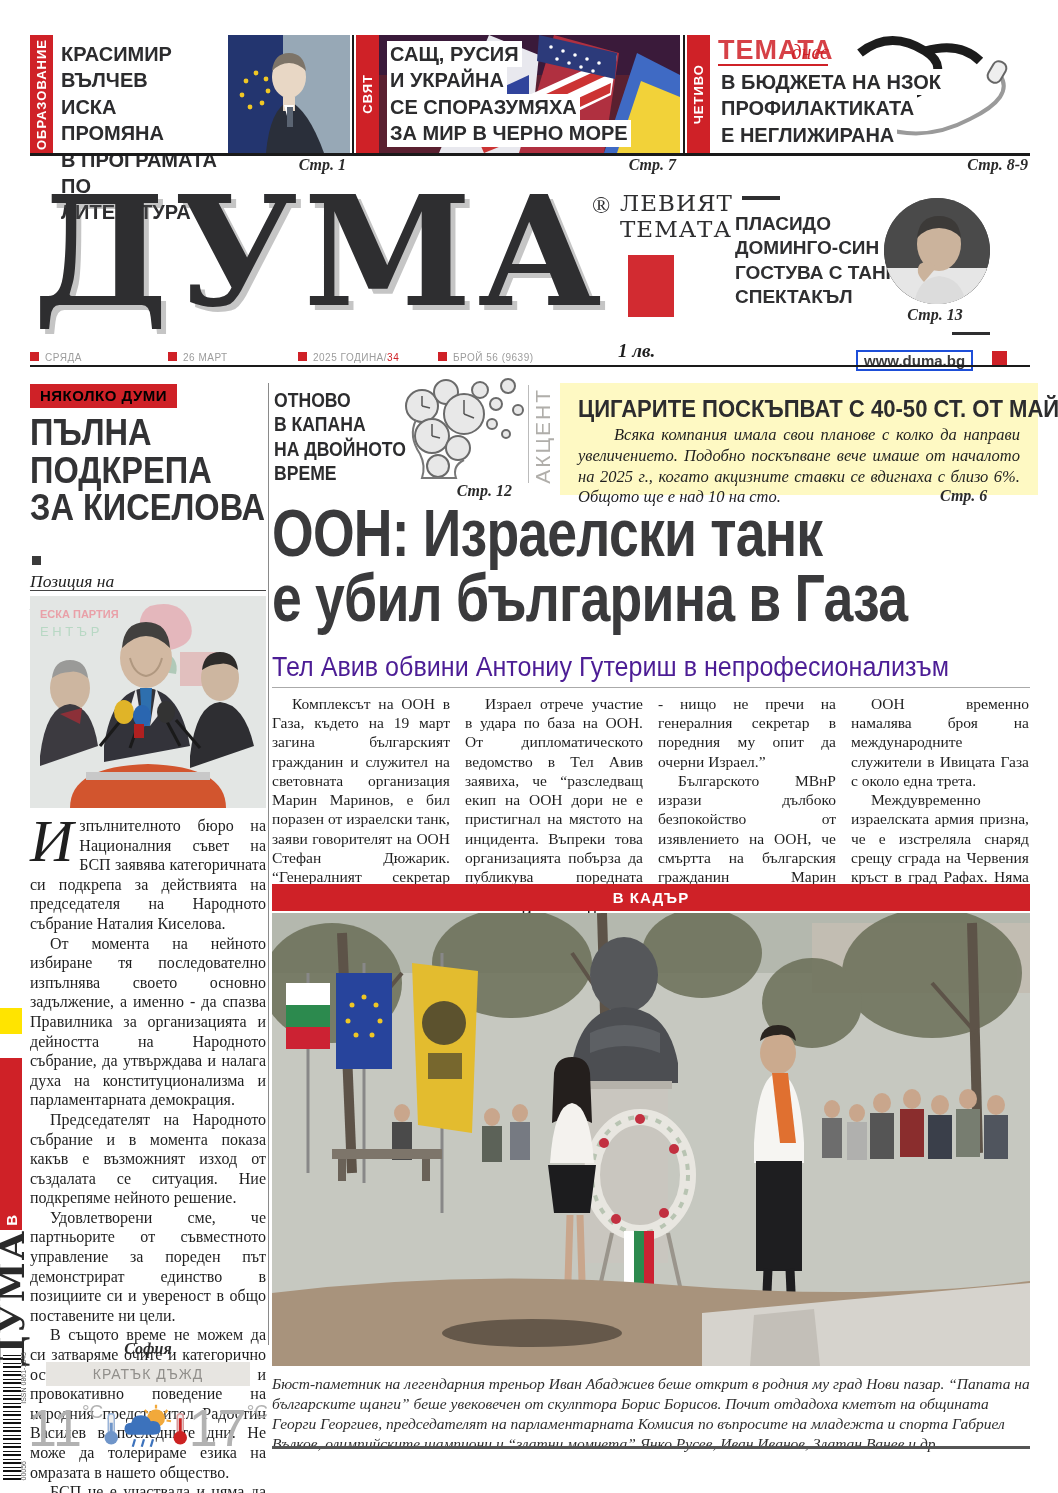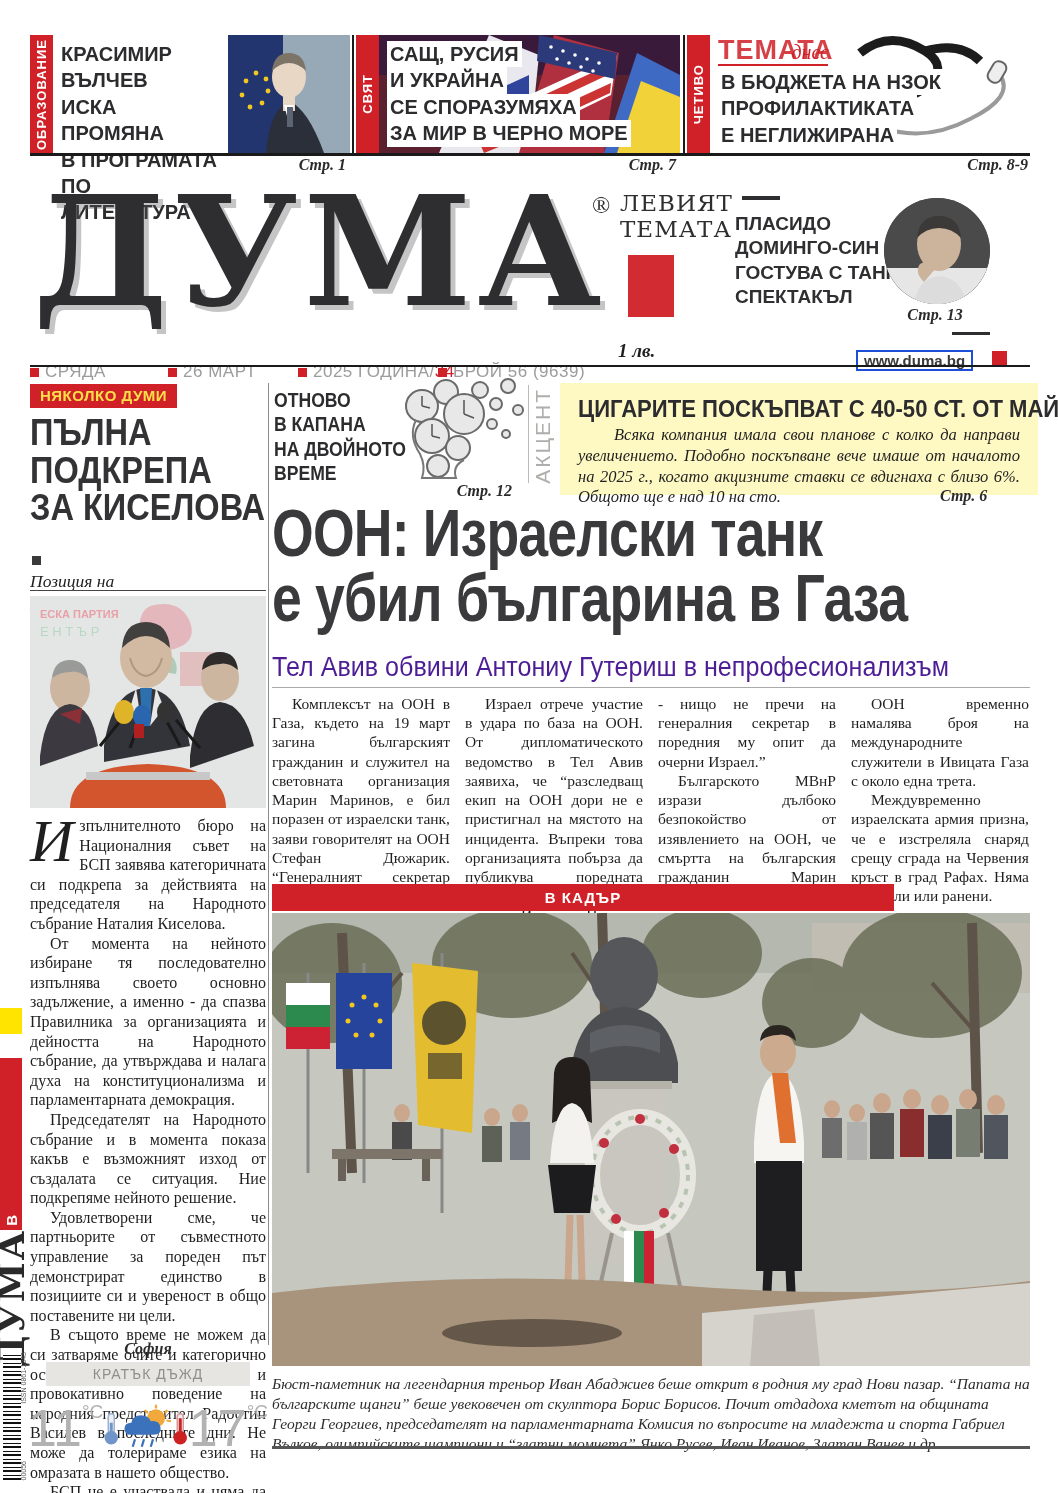--- a/index.html
+++ b/index.html
@@ -33,28 +33,28 @@
                 line-height:1.28;color:#2f2f31;}
   .domingo-photo{left:884px;top:198px;width:106px;height:106px;border-radius:50%;overflow:hidden;background:#4d4d4d;}
   .domingo-page{left:880px;top:306px;width:110px;text-align:center;}
   .domingo-underline{left:952px;top:332px;width:38px;height:3px;background:#2e2e30;}
 
   .site-box{left:856px;top:350px;border:2px solid #1d4ed8;padding:0 6px;font-family:"Liberation Sans",sans-serif;
             font-weight:700;font-size:15px;color:#3a3a3c;background:#fff;line-height:17px;}
   .site-sq{left:992px;top:351px;width:15px;height:15px;background:#cf2127;}
 
   
-  .dateline{top:362px;font-family:"Liberation Sans",sans-serif;font-size:17px;color:#9c9c9c;letter-spacing:.5px;}
+  .dateline{top:352px;font-family:"Liberation Sans",sans-serif;font-size:10px;color:#9c9c9c;letter-spacing:.5px;}
   .dl-sq{display:inline-block;width:9px;height:9px;background:#cf2127;margin-right:6px;}
   .dl-red{color:#cf2127;}
   .price{left:618px;top:340px;font-style:italic;font-weight:700;font-size:19px;color:#1e1e1e;}
   .mainline{top:365px;left:30px;width:1000px;height:2px;background:#1a1a1a;}
 
   
-  .badge{left:30px;top:384px;background:#cf2127;color:#fde047;font-family:"Liberation Sans",sans-serif;
+  .badge{left:30px;top:384px;background:#cf2127;color:#000000;font-family:"Liberation Sans",sans-serif;
          font-weight:700;font-size:15px;padding:3px 10px 4px;letter-spacing:.5px;}
   .left-title{left:30px;top:414px;font-family:"Liberation Sans",sans-serif;font-weight:700;font-size:37px;
               line-height:1.02;color:#333335;}
   .left-bullet{left:32px;top:556px;width:9px;height:9px;background:#3a3a3a;}
   .left-sub{left:30px;top:570px;font-style:italic;font-size:17.5px;line-height:1.3;color:#222;}
   .left-photo-rule{left:30px;top:590px;width:236px;height:1px;background:#444;}
   .left-photo{left:30px;top:596px;width:236px;height:212px;overflow:hidden;}
   .left-body{left:30px;top:816px;width:236px;font-size:16px;line-height:1.225;text-align:justify;color:#1f1f1f;}
   .left-body p{margin:0;text-indent:20px;}
   .left-body p.first{text-indent:0;}
@@ -93,21 +93,21 @@
   .main-sub{left:272px;top:652px;font-family:"Liberation Sans",sans-serif;font-weight:500;font-size:27px;color:#4c1d95;}
   .main-sub .cond{transform:scaleX(.93);}
   .subrule{left:272px;top:687px;width:758px;height:1px;background:#aaa;}
   .cols{left:272px;top:694px;width:758px;display:flex;gap:15px;}
   .col{width:178px;font-size:15.5px;line-height:1.24;text-align:justify;color:#1f1f1f;}
   .col p{margin:0;text-indent:20px;}
   .col p.noind{text-indent:0;}
   .col .pageref{display:block;text-align:right;margin-top:10px;}
 
   
-  .kadur{left:272px;top:884px;width:622px;background:#cf2127;color:#fff;text-align:center;
+  .kadur{left:272px;top:884px;width:758px;background:#cf2127;color:#fff;text-align:center;
          font-family:"Liberation Sans",sans-serif;font-weight:700;font-size:15px;letter-spacing:1px;padding:5px 0;}
   .bigphoto{left:272px;top:913px;width:758px;height:453px;overflow:hidden;background:#c2c2bc;}
   .caption{left:272px;top:1374px;width:758px;font-style:italic;font-size:15.5px;line-height:1.3;color:#2d2d2d;}
   .botline{left:272px;top:1446px;width:758px;height:3px;background:#555;}
 
   
   .rail-yellow{left:0;top:1008px;width:22px;height:26px;background:#ffe400;}
   .rail-red{left:0;top:1058px;width:22px;height:172px;background:#cf2127;display:flex;align-items:flex-end;justify-content:center;}
   .rail-red span{writing-mode:vertical-rl;transform:rotate(180deg);color:#fff;font-family:"Liberation Sans",sans-serif;
                  font-weight:700;font-size:15px;padding-top:4px;}

